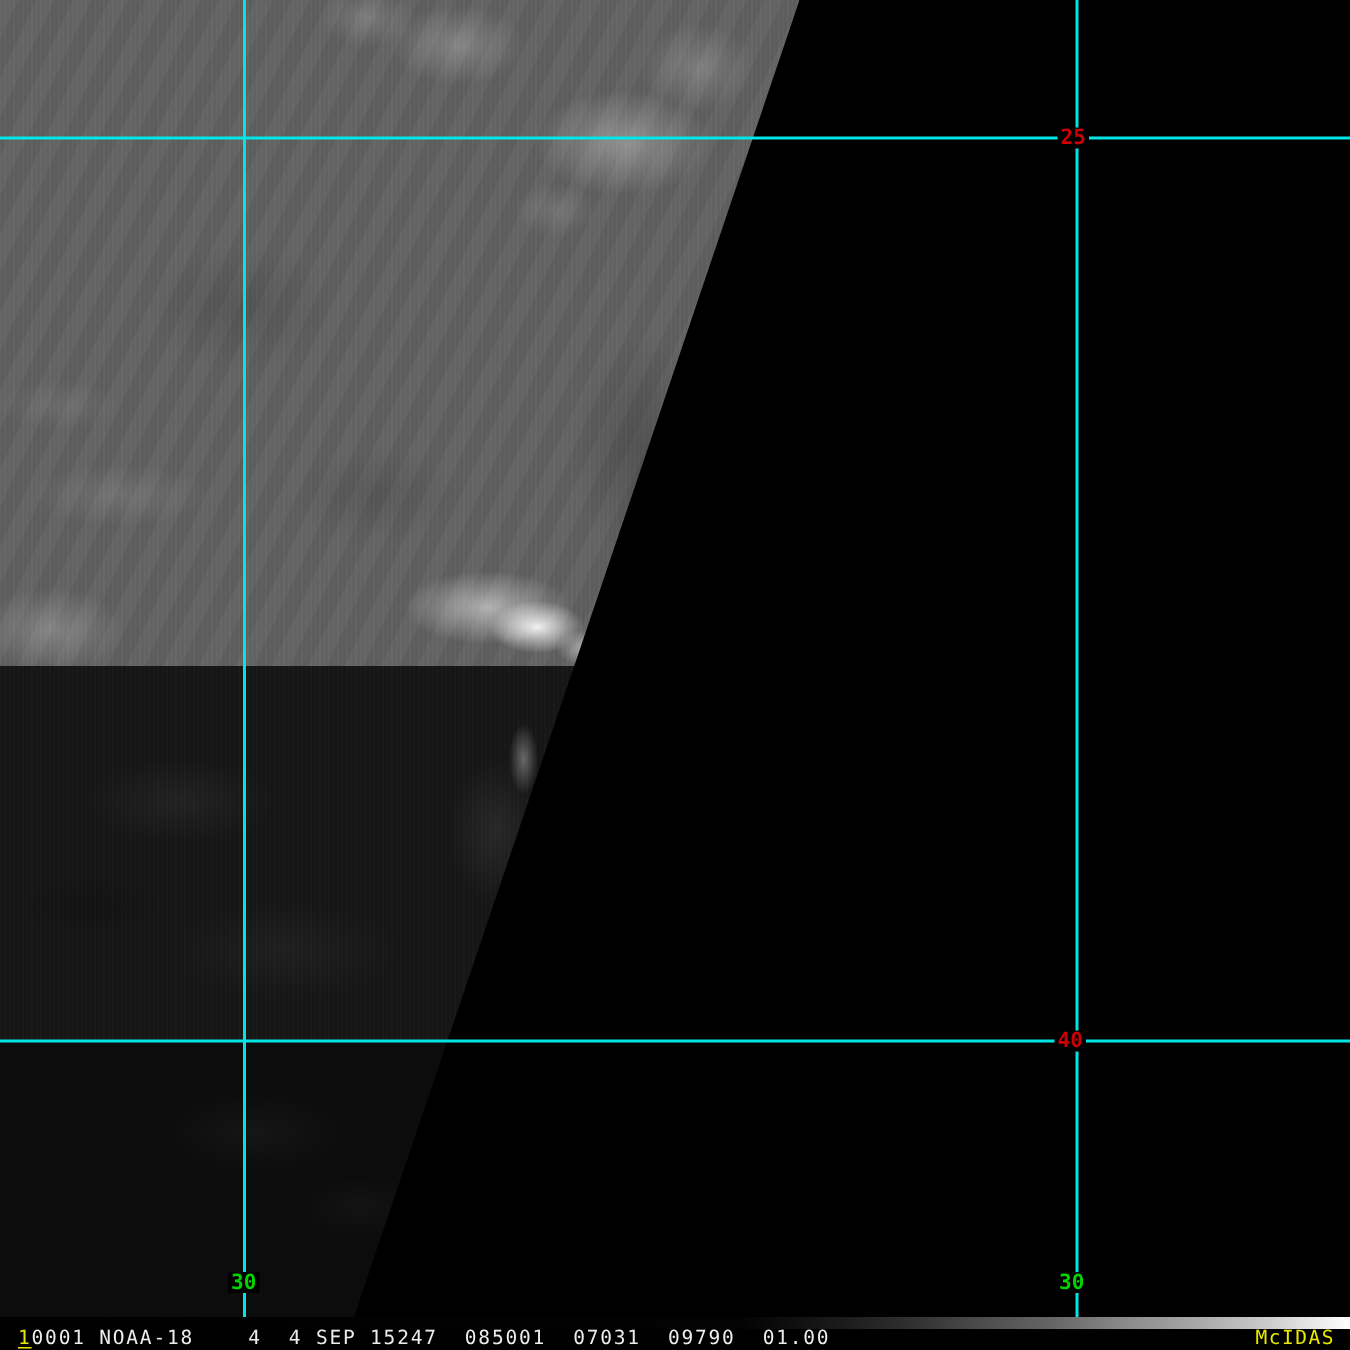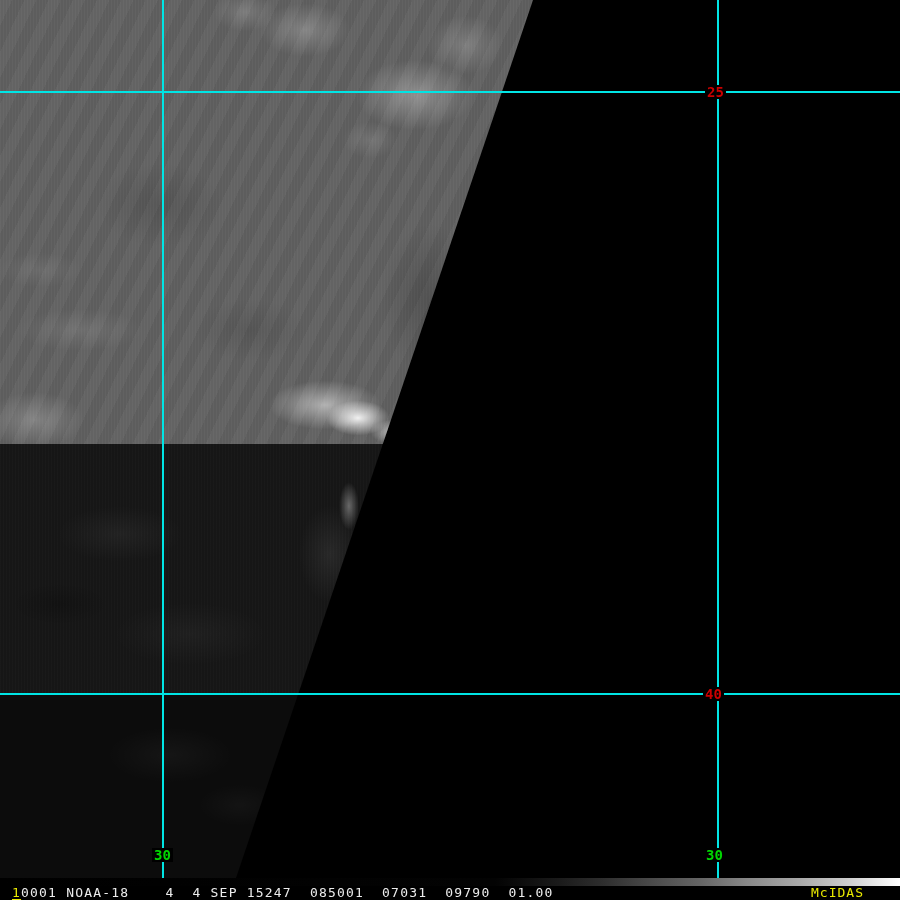--- a/index.html
+++ b/index.html
@@ -54,21 +54,21 @@
   
   .wedge{position:absolute;left:0;top:878px;width:900px;height:8px;
     background:linear-gradient(to right,#000 0%,#030303 55%,#1a1a1a 62%,#2e2e2e 67%,
       #484848 72%,#666 78%,#888 83%,#aaa 89%,#ccc 94%,#fff 100%);}
 
   
   .status-bar{position:absolute;left:0;top:886px;width:900px;height:14px;background:#000;
       font-size:13px;line-height:14px;letter-spacing:1.2px;color:#ececec;white-space:pre;}
   .status-text{position:absolute;left:12px;top:0;}
   .frame-cursor{color:#e8e800;text-decoration:underline;text-underline-offset:2px;}
-  .brand{position:absolute;right:36px;top:0;color:#e8e800;letter-spacing:1px;}
+  .brand{position:absolute;right:10px;top:0;color:#e8e800;letter-spacing:1px;}
 </style>
 </head>
 <body>
 
 <div class="screen">
 
   <div class="image-area">
     <div class="swath">
       <div class="band band-a"></div>
       <div class="band band-b"></div>

